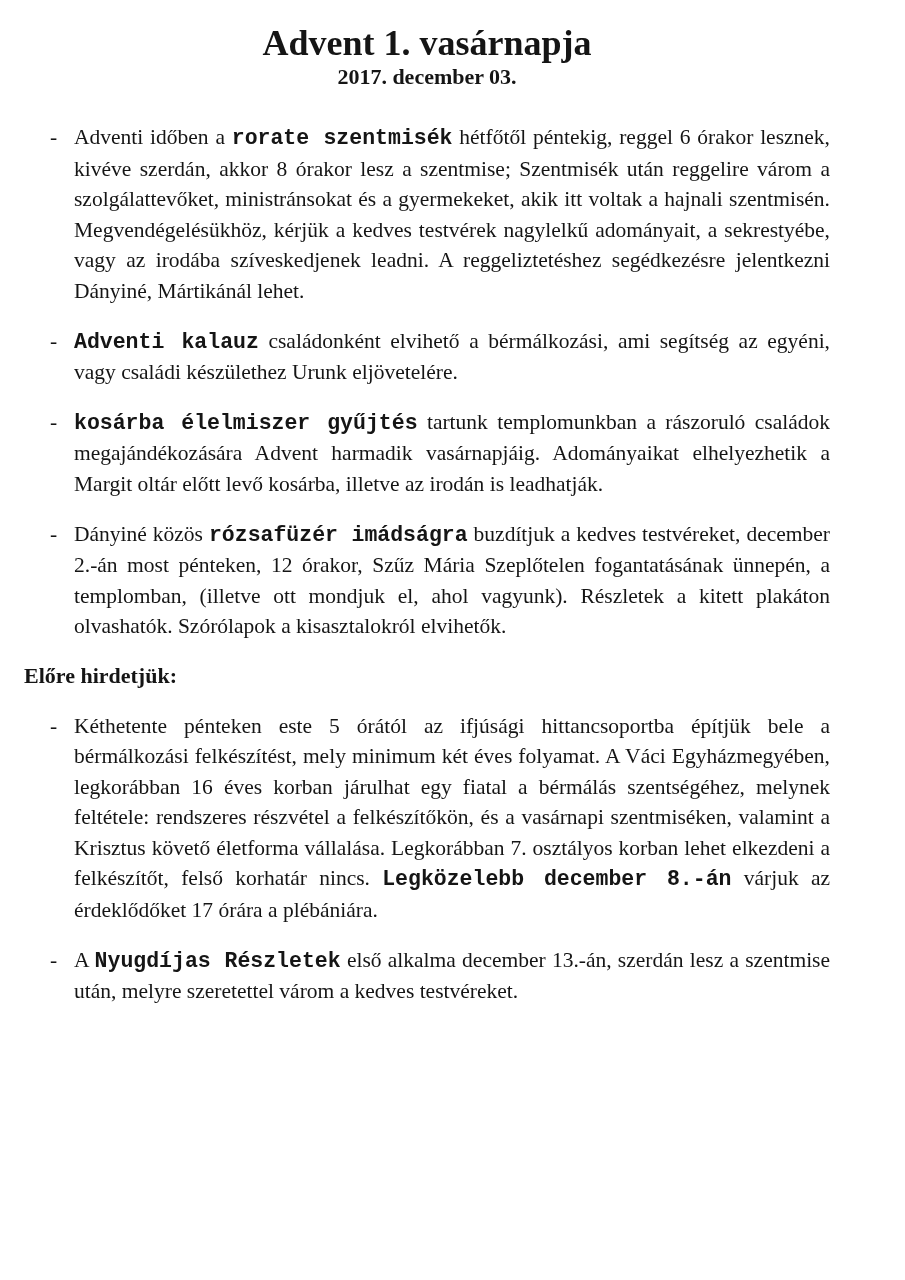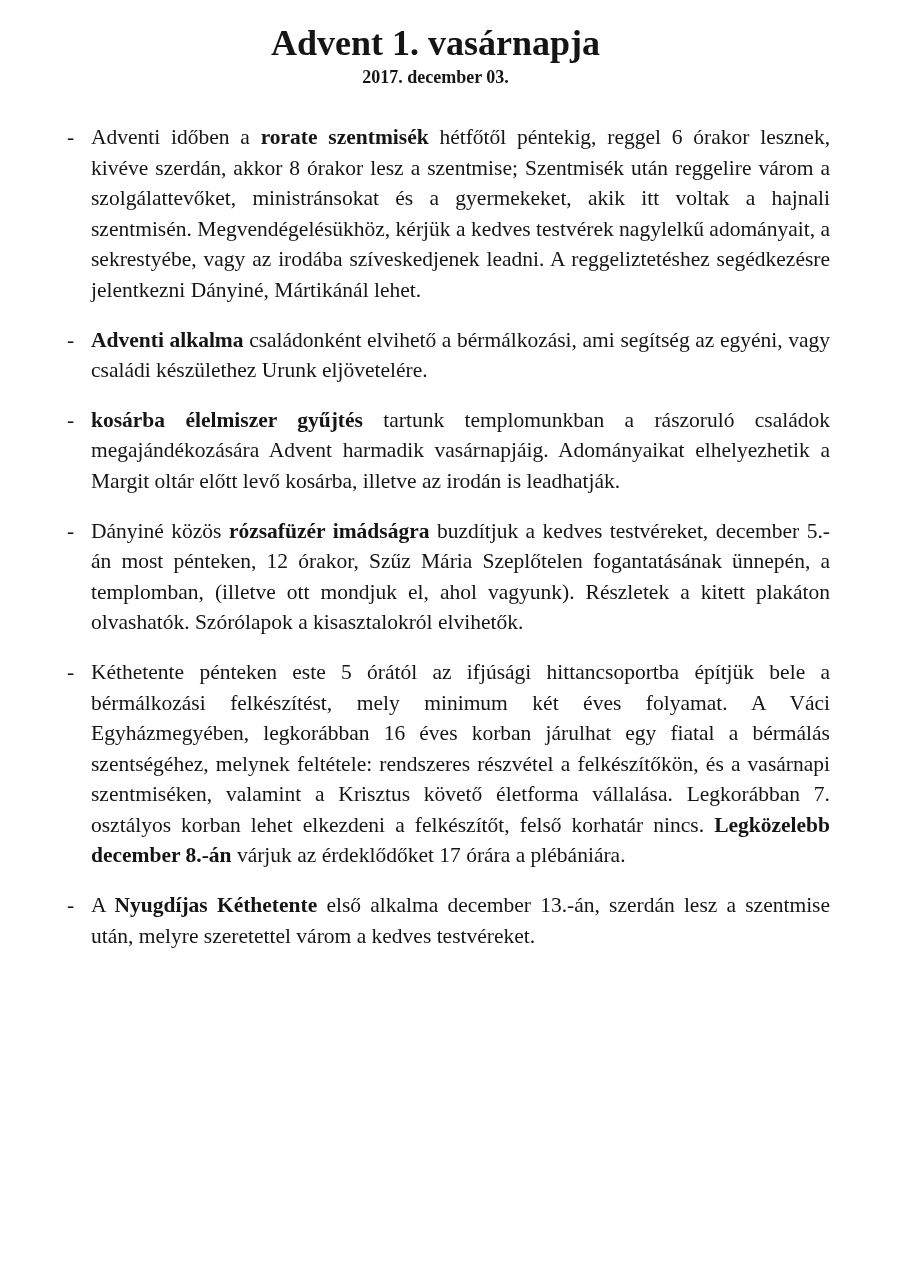--- a/index.html
+++ b/index.html
@@ -11,33 +11,33 @@
     height: 1280px;
     background: #ffffff;
     color: #151515;
     font-family: "Liberation Serif", "DejaVu Serif", serif;
     overflow: hidden;
   }
   .page {
     box-sizing: border-box;
     width: 880px;
     height: 1280px;
-    padding: 24px 50px 0 41px;
+    padding: 24px 50px 0 24px;
   }
   .doc-title {
     text-align: center;
     font-weight: bold;
     font-size: 36px;
     line-height: 38px;
     margin: 0;
   }
   .doc-subtitle {
     text-align: center;
     font-weight: bold;
-    font-size: 18px;
+    font-size: 22px;
     line-height: 26px;
     margin: 2px 0 0 0;
   }
   .content {
     margin-top: 32px;
     font-size: 21.5px;
     line-height: 30.6px;
     text-align: justify;
   }
   .bullet-item {
@@ -50,36 +50,37 @@
     left: 26px;
     top: 0;
   }
   .section-heading {
     font-weight: bold;
     font-size: 22px;
     line-height: 30.6px;
     margin: 0 0 19px 0;
     text-align: left;
   }
-  b { font-weight: bold; }
+  b { font-weight: bold; font-family: Liberation Mono, monospace; }
 </style>
 </head>
 <body>
 
 <div class="page">
   <h1 class="doc-title">Advent 1. vasárnapja</h1>
   <h2 class="doc-subtitle">2017. december 03.</h2>
 
   <div class="content">
     <div>
         <p class="bullet-item"><span class="dash">-</span><span>Adventi időben a </span><b>rorate szentmisék</b><span> hétfőtől péntekig, reggel 6 órakor lesznek, kivéve szerdán, akkor 8 órakor lesz a szentmise; Szentmisék után reggelire várom a szolgálattevőket, ministránsokat és a gyermekeket, akik itt voltak a hajnali szentmisén. Megvendégelésükhöz, kérjük a kedves testvérek nagylelkű adományait, a sekrestyébe, vagy az irodába szíveskedjenek leadni. A reggeliztetéshez segédkezésre jelentkezni Dányiné, Mártikánál lehet.</span></p>
-        <p class="bullet-item"><span class="dash">-</span><b>Adventi alkalma</b><span> családonként elvihető a bérmálkozási, ami segítség az egyéni, vagy családi készülethez Urunk eljövetelére.</span></p>
+        <p class="bullet-item"><span class="dash">-</span><b>Adventi kalauz</b><span> családonként elvihető a bérmálkozási, ami segítség az egyéni, vagy családi készülethez Urunk eljövetelére.</span></p>
         <p class="bullet-item"><span class="dash">-</span><b>kosárba élelmiszer gyűjtés</b><span> tartunk templomunkban a rászoruló családok megajándékozására Advent harmadik vasárnapjáig. Adományaikat elhelyezhetik a Margit oltár előtt levő kosárba, illetve az irodán is leadhatják.</span></p>
-        <p class="bullet-item"><span class="dash">-</span><span>Dányiné közös </span><b>rózsafüzér imádságra</b><span> buzdítjuk a kedves testvéreket, december 5.-án most pénteken, 12 órakor, Szűz Mária Szeplőtelen fogantatásának ünnepén, a templomban, (illetve ott mondjuk el, ahol vagyunk). Részletek a kitett plakáton olvashatók. Szórólapok a kisasztalokról elvihetők.</span></p>
+        <p class="bullet-item"><span class="dash">-</span><span>Dányiné közös </span><b>rózsafüzér imádságra</b><span> buzdítjuk a kedves testvéreket, december 2.-án most pénteken, 12 órakor, Szűz Mária Szeplőtelen fogantatásának ünnepén, a templomban, (illetve ott mondjuk el, ahol vagyunk). Részletek a kitett plakáton olvashatók. Szórólapok a kisasztalokról elvihetők.</span></p>
       </div>
 
+    <p class="section-heading">Előre hirdetjük:</p>
 
     <div>
         <p class="bullet-item"><span class="dash">-</span><span>Kéthetente pénteken este 5 órától az ifjúsági hittancsoportba építjük bele a bérmálkozási felkészítést, mely minimum két éves folyamat. A Váci Egyházmegyében, legkorábban 16 éves korban járulhat egy fiatal a bérmálás szentségéhez, melynek feltétele: rendszeres részvétel a felkészítőkön, és a vasárnapi szentmiséken, valamint a Krisztus követő életforma vállalása. Legkorábban 7. osztályos korban lehet elkezdeni a felkészítőt, felső korhatár nincs. </span><b>Legközelebb december 8.-án</b><span> várjuk az érdeklődőket 17 órára a plébániára.</span></p>
-        <p class="bullet-item"><span class="dash">-</span><span>A </span><b>Nyugdíjas Kéthetente</b><span> első alkalma december 13.-án, szerdán lesz a szentmise után, melyre szeretettel várom a kedves testvéreket.</span></p>
+        <p class="bullet-item"><span class="dash">-</span><span>A </span><b>Nyugdíjas Részletek</b><span> első alkalma december 13.-án, szerdán lesz a szentmise után, melyre szeretettel várom a kedves testvéreket.</span></p>
       </div>
   </div>
 </div>
 
 </body></html>

